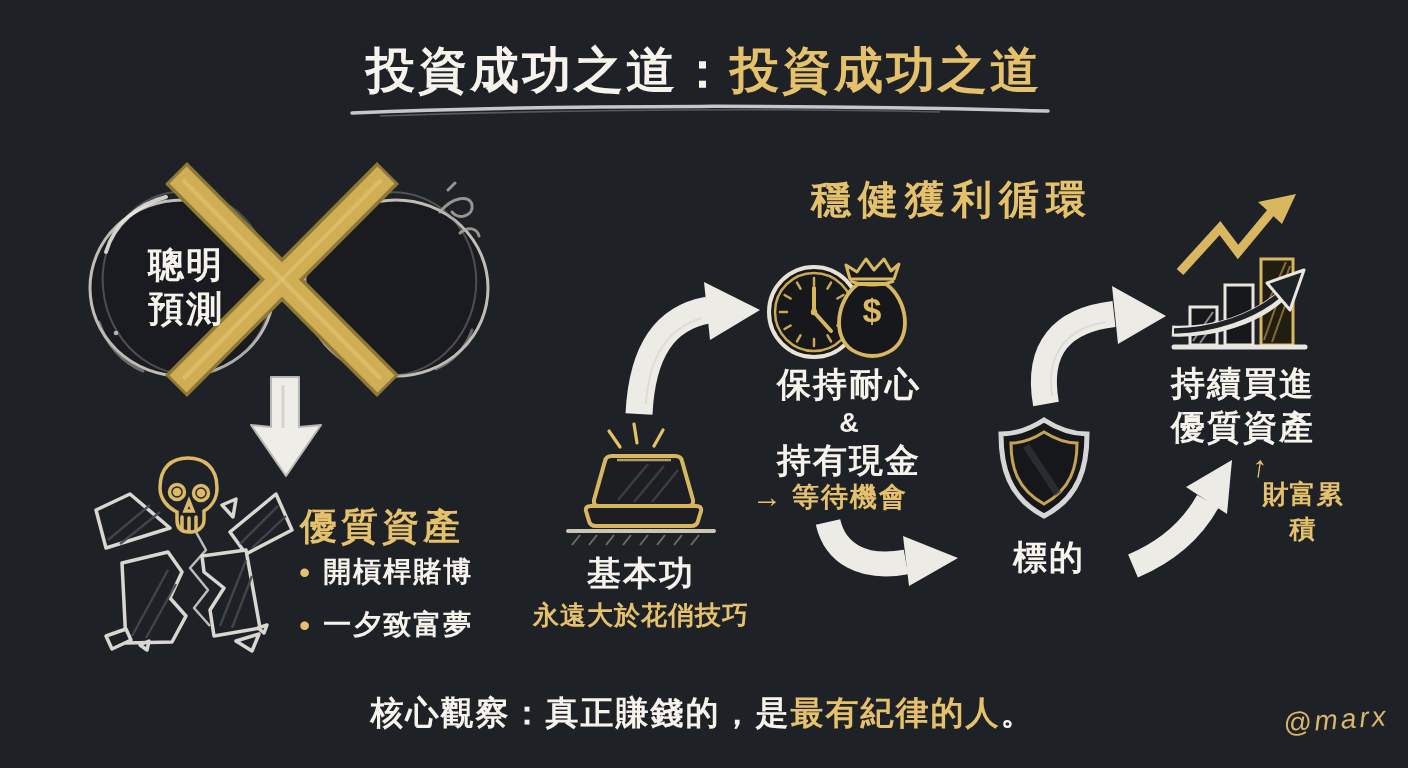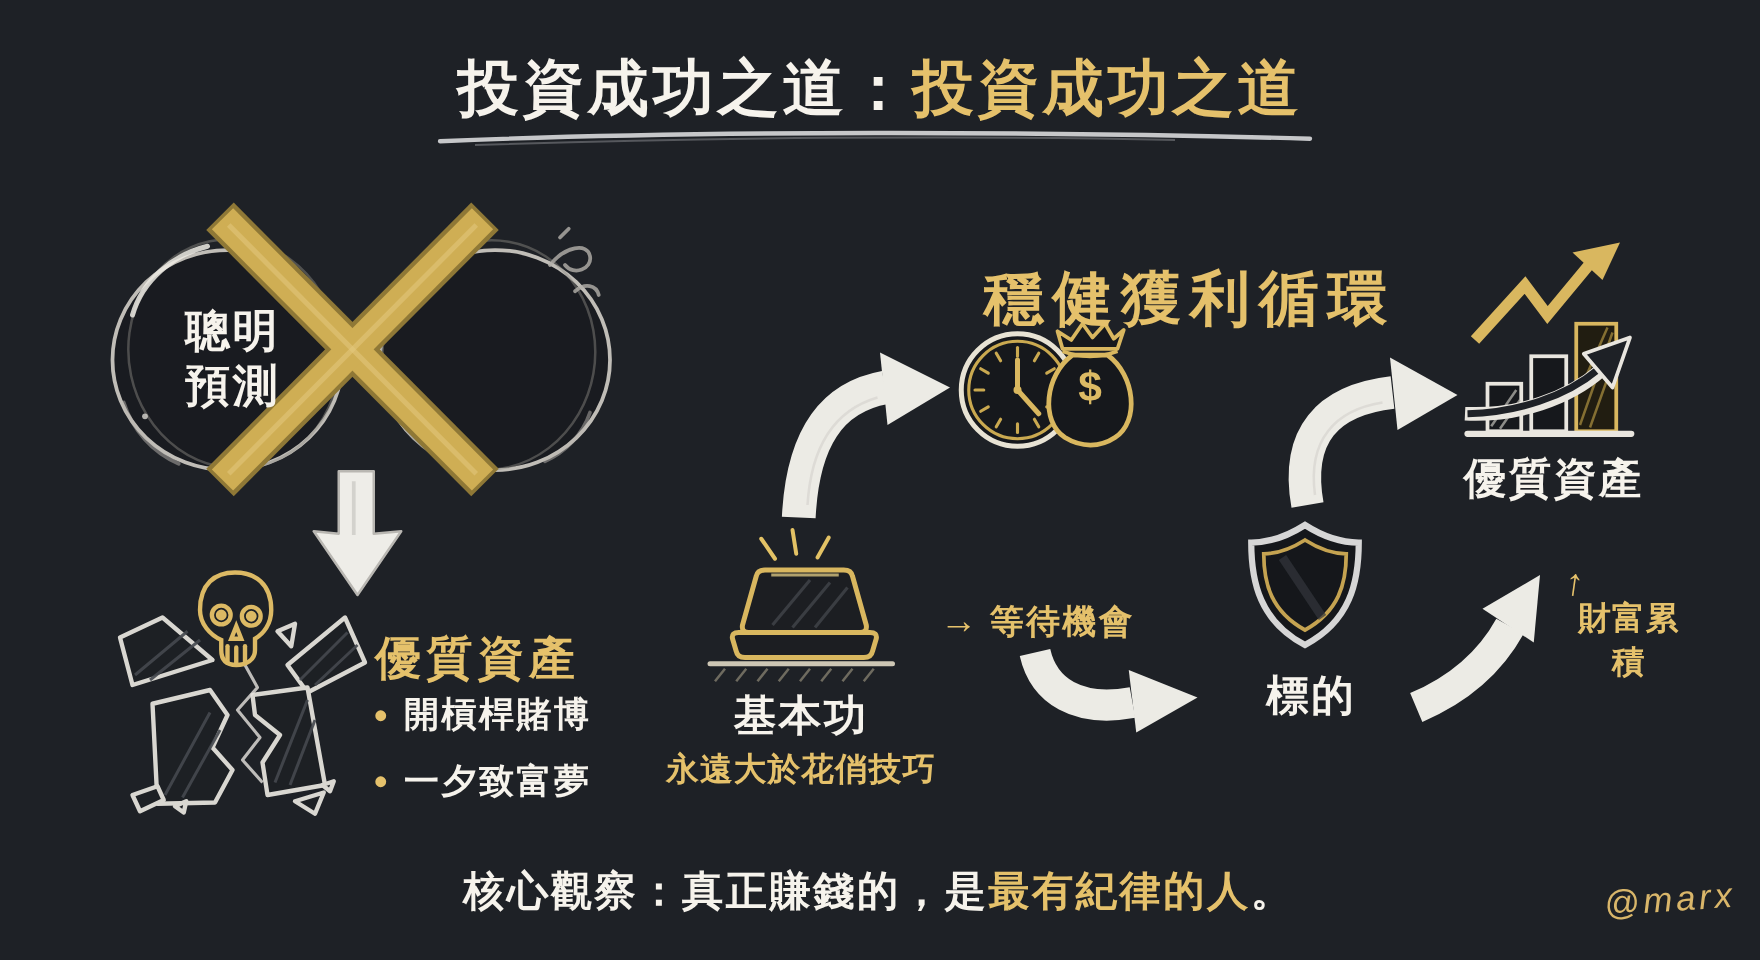--- a/index.html
+++ b/index.html
@@ -9,21 +9,21 @@
     font-family:"Liberation Sans","DejaVu Sans",sans-serif;
     -webkit-font-smoothing:antialiased;
   }
   .abs{position:absolute;}
   .ctr{transform:translateX(-50%);text-align:center;}
   .w{color:#f6f3ec;text-align:center;}
   .g{color:#e5c16b;}
 
   .title{top:38px;left:0;width:100%;text-align:center;font-size:49px;font-weight:bold;letter-spacing:3px;}
   .bubble-label{font-size:36px;font-weight:bold;line-height:1.22;letter-spacing:2px;}
-  .cycle-heading{top:172px;left:952px;font-size:48px;font-weight:bold;letter-spacing:7px;margin-top:35px;}
+  .cycle-heading{top:172px;left:952px;font-size:40px;font-weight:bold;letter-spacing:7px;}
   .bk-heading{top:502px;left:300px;font-size:37px;font-weight:bold;letter-spacing:4px;}
   .bk-list{top:553px;left:299px;}
   .bk-row{display:flex;align-items:center;gap:13px;margin-bottom:15px;}
   .bk-dot{color:#e5c16b;font-size:32px;line-height:1;}
   .bk-label{font-size:28px;font-weight:bold;letter-spacing:2px;}
   .node{font-size:34px;font-weight:bold;line-height:1.28;letter-spacing:2px;}
   .amp{font-size:27px;font-weight:bold;line-height:1.2;}
   .note-row{display:flex;align-items:center;gap:10px;justify-content:center;}
   .note-arrow{font-size:30px;font-weight:bold;line-height:1;}
   .note-text{font-size:27px;font-weight:bold;letter-spacing:2px;}
@@ -234,33 +234,39 @@
     <div class="bk-row">
       <span class="bk-dot">•</span>
       <span class="bk-label w">一夕致富夢</span>
     </div>
   </div>
 
   <div class="abs ctr cycle-heading g">穩健獲利循環</div>
 
   <div class="abs money-symbol">$</div>
 
+  <div class="abs ctr" style="left:849px;top:363px;">
+    <div class="node w">保持耐心</div>
+    <div class="amp w">&amp;</div>
+    <div class="node w">持有現金</div>
+  </div>
   <div class="abs note-row" style="left:752px;top:479px;">
     <span class="note-arrow g">→</span>
     <span class="note-text g">等待機會</span>
   </div>
 
   <div class="abs ctr node w" style="left:641px;top:552px;">基本功</div>
   <div class="abs ctr small-note g" style="left:641px;top:598px;">永遠大於花俏技巧</div>
 
   <div class="abs ctr" style="left:1049px;top:536px;">
     <div class="node w">標的</div>
   </div>
 
   <div class="abs ctr" style="left:1243px;top:362px;">
+    <div class="node w">持續買進</div>
     <div class="node w">優質資產</div>
   </div>
   <div class="abs wealth-arrow g" style="left:1252px;top:450px;">↑</div>
   <div class="abs ctr small-note g" style="left:1303px;top:477px;">財富累積</div>
 
   <div class="abs ctr footer">
     <span class="w">核心觀察：真正賺錢的，是</span><span class="g">最有紀律的人</span><span class="w">。</span>
   </div>
 
   <div class="abs watermark">@marx</div>

